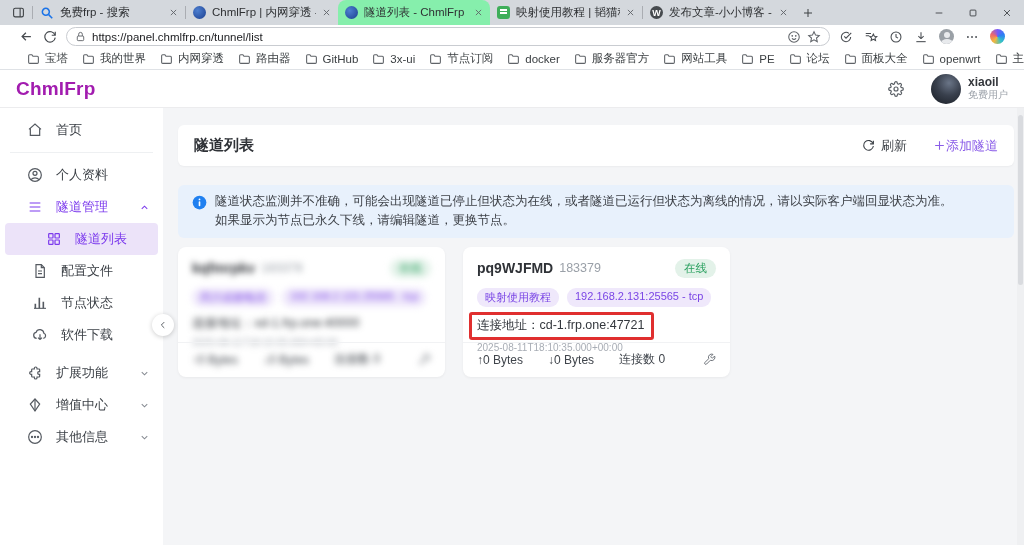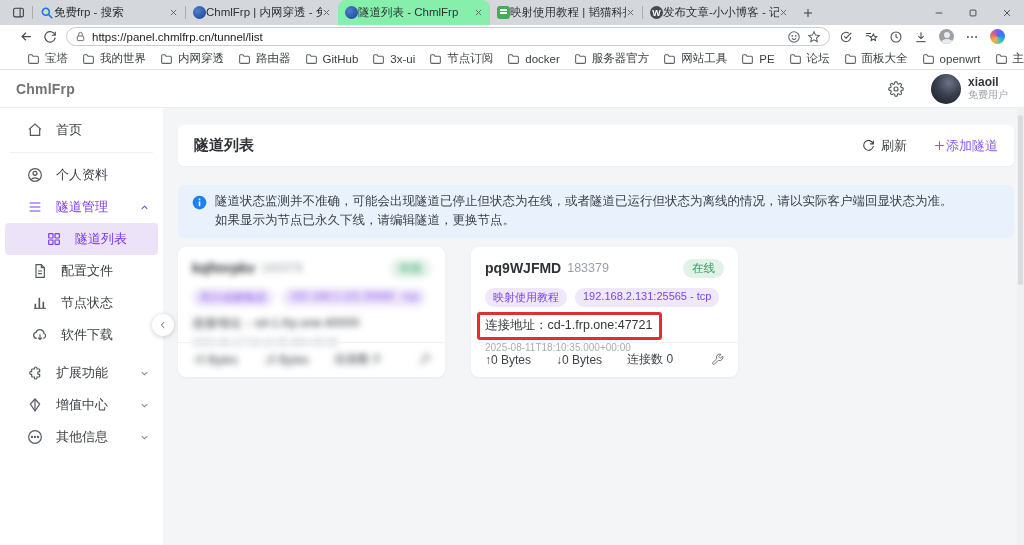--- a/index.html
+++ b/index.html
@@ -5,21 +5,21 @@
   * { margin:0; padding:0; box-sizing:border-box; }
   html,body { width:1024px; height:545px; overflow:hidden; }
   body { font-family:"Liberation Sans","DejaVu Sans",sans-serif; background:#f4f5f7; }
   .win { position:relative; width:1024px; height:545px; overflow:hidden; background:#f4f5f7; }
   svg { display:block; }
 
   
   .tabbar { height:25px; background:#d4d8dd; display:flex; align-items:flex-end; padding-left:4px; }
   .tab-actions { width:28px; height:25px; display:flex; align-items:center; justify-content:center; color:#3c4043; }
   .tb-sep { width:1px; height:13px; background:#aaadb2; margin-bottom:6px; }
-  .tab { width:152px; height:25px; display:flex; align-items:center; padding:0 7px; font-size:11.5px; color:#2e3033; position:relative; }
+  .tab { width:152px; height:25px; display:flex; align-items:center; gap:6px; padding:0 7px; font-size:11.5px; color:#2e3033; position:relative; }
   .tab.active { background:#86efac; border-radius:8px 8px 0 0; }
   .tab .title { flex:1; white-space:nowrap; overflow:hidden; }
   .tab .close { color:#5f6368; flex:0 0 auto; }
   .favicon { width:14px; height:14px; flex:0 0 auto; }
   .fav-circle { width:13px; height:13px; border-radius:50%; }
   .fav-chml { background:radial-gradient(circle at 35% 35%, #4d7fd0, #1b3f8f); }
   .fav-doc { background:#3fae5a; border-radius:3px; position:relative; }
   .fav-doc::after{ content:""; position:absolute; left:3px; top:3px; width:7px; height:2px; background:#fff; box-shadow:0 3px 0 #fff; }
   .fav-wp { background:#464a4e; color:#fff; font-size:9px; font-weight:700; display:flex; align-items:center; justify-content:center; border-radius:50%; width:13px; height:13px; }
   .newtab { width:26px; height:25px; display:flex; align-items:center; justify-content:center; color:#3c4043; }
@@ -36,21 +36,21 @@
   .avatar-sm::before{ content:""; position:absolute; left:4.5px; top:2.5px; width:6px; height:6px; border-radius:50%; background:#e8eaed; }
   .avatar-sm::after{ content:""; position:absolute; left:1.5px; top:9.5px; width:12px; height:8px; border-radius:50%; background:#e8eaed; }
 
   .bmbar { height:22px; background:#fff; border-bottom:1px solid #dfe2e6; display:flex; align-items:center; padding:0 8px; font-size:11.5px; color:#3c4043; }
   .bm-sep { width:1px; height:12px; background:#d4d7db; margin:0 7px 0 5px; }
   .bm { display:flex; align-items:center; gap:5px; padding:0 7px; white-space:nowrap; }
   .folder-ic { color:#5f6368; }
 
   
   .app-header { height:38px; background:#fff; display:flex; align-items:center; padding:0 16px; border-bottom:1px solid #ececee; position:relative; z-index:2; }
-  .logo { font-size:14px; font-weight:700; color:#737373; letter-spacing:.2px; }
+  .logo { font-size:19px; font-weight:700; color:#a21caf; letter-spacing:.2px; }
   .hdr-right { margin-left:auto; display:flex; align-items:center; }
   .gear { color:#5b6066; margin-right:27px; }
   .avatar-lg { width:30px; height:30px; border-radius:50%; background:radial-gradient(circle at 60% 30%, #6a7587 0%, #39404d 45%, #171b22 100%); margin-right:7px; }
   .uname { font-size:12px; font-weight:700; color:#33363b; line-height:13px; }
   .urole { font-size:10px; color:#9aa0a8; line-height:12px; }
 
   
   .sidebar { position:absolute; left:0; top:108px; width:163px; bottom:0; background:#fff; padding-top:6px; z-index:1; }
   .side-item { display:flex; align-items:center; gap:13px; height:32px; padding:0 13px 0 27px; font-size:13px; color:#3a3f45; }
   .side-item .lbl { flex:1; white-space:nowrap; }
@@ -70,21 +70,21 @@
   .title-card { height:41px; background:#fff; border-radius:6px; box-shadow:0 1px 2px rgba(0,0,0,.04); display:flex; align-items:center; padding:0 16px; margin-bottom:19px; }
   .page-title { font-size:15px; font-weight:700; color:#2f3237; }
   .tc-actions { margin-left:auto; display:flex; align-items:center; gap:26px; }
   .btn-refresh { display:flex; align-items:center; gap:6px; font-size:13px; color:#3a3f45; }
   .btn-add { display:flex; align-items:center; font-size:13px; color:#8a5ce8; }
 
   .notice { background:#e8f1fc; border-radius:6px; padding:7px 14px; display:flex; gap:8px; margin-bottom:9px; }
   .notice-txt { font-size:12.5px; color:#3b3f45; line-height:1.55; }
   .info-ic { flex:0 0 auto; margin-top:3px; }
 
-  .cards { display:flex; gap:26px; }
+  .cards { display:flex; gap:18px; }
   .card { width:267px; height:130px; background:#fff; border-radius:8px; box-shadow:0 1px 3px rgba(0,0,0,.05); position:relative; padding:12px 14px 0; }
   .card-head { display:flex; align-items:center; }
   .t-name { font-size:14px; font-weight:700; color:#2f3237; }
   .t-id { font-size:12.5px; color:#9aa0a8; margin-left:6px; }
   .t-status { margin-left:auto; font-size:11.5px; padding:2px 9px; border-radius:11px; background:#e3f2e9; color:#2aa05f; }
   .tags { display:flex; gap:8px; margin-top:10px; }
   .tag { font-size:11px; padding:2px 8px; border-radius:9px; background:#efe8fb; color:#7a45e5; white-space:nowrap; }
   .addr { margin-top:8px; font-size:12.5px; color:#33373d; white-space:nowrap; }
   .anno { display:inline-block; border:3px solid #e02f2f; border-radius:3px; padding:2px 7px 3px 5px; margin:-3px 0 -3px -8px; }
   .ts { font-size:10px; color:#a8adb5; margin-top:5px; }

